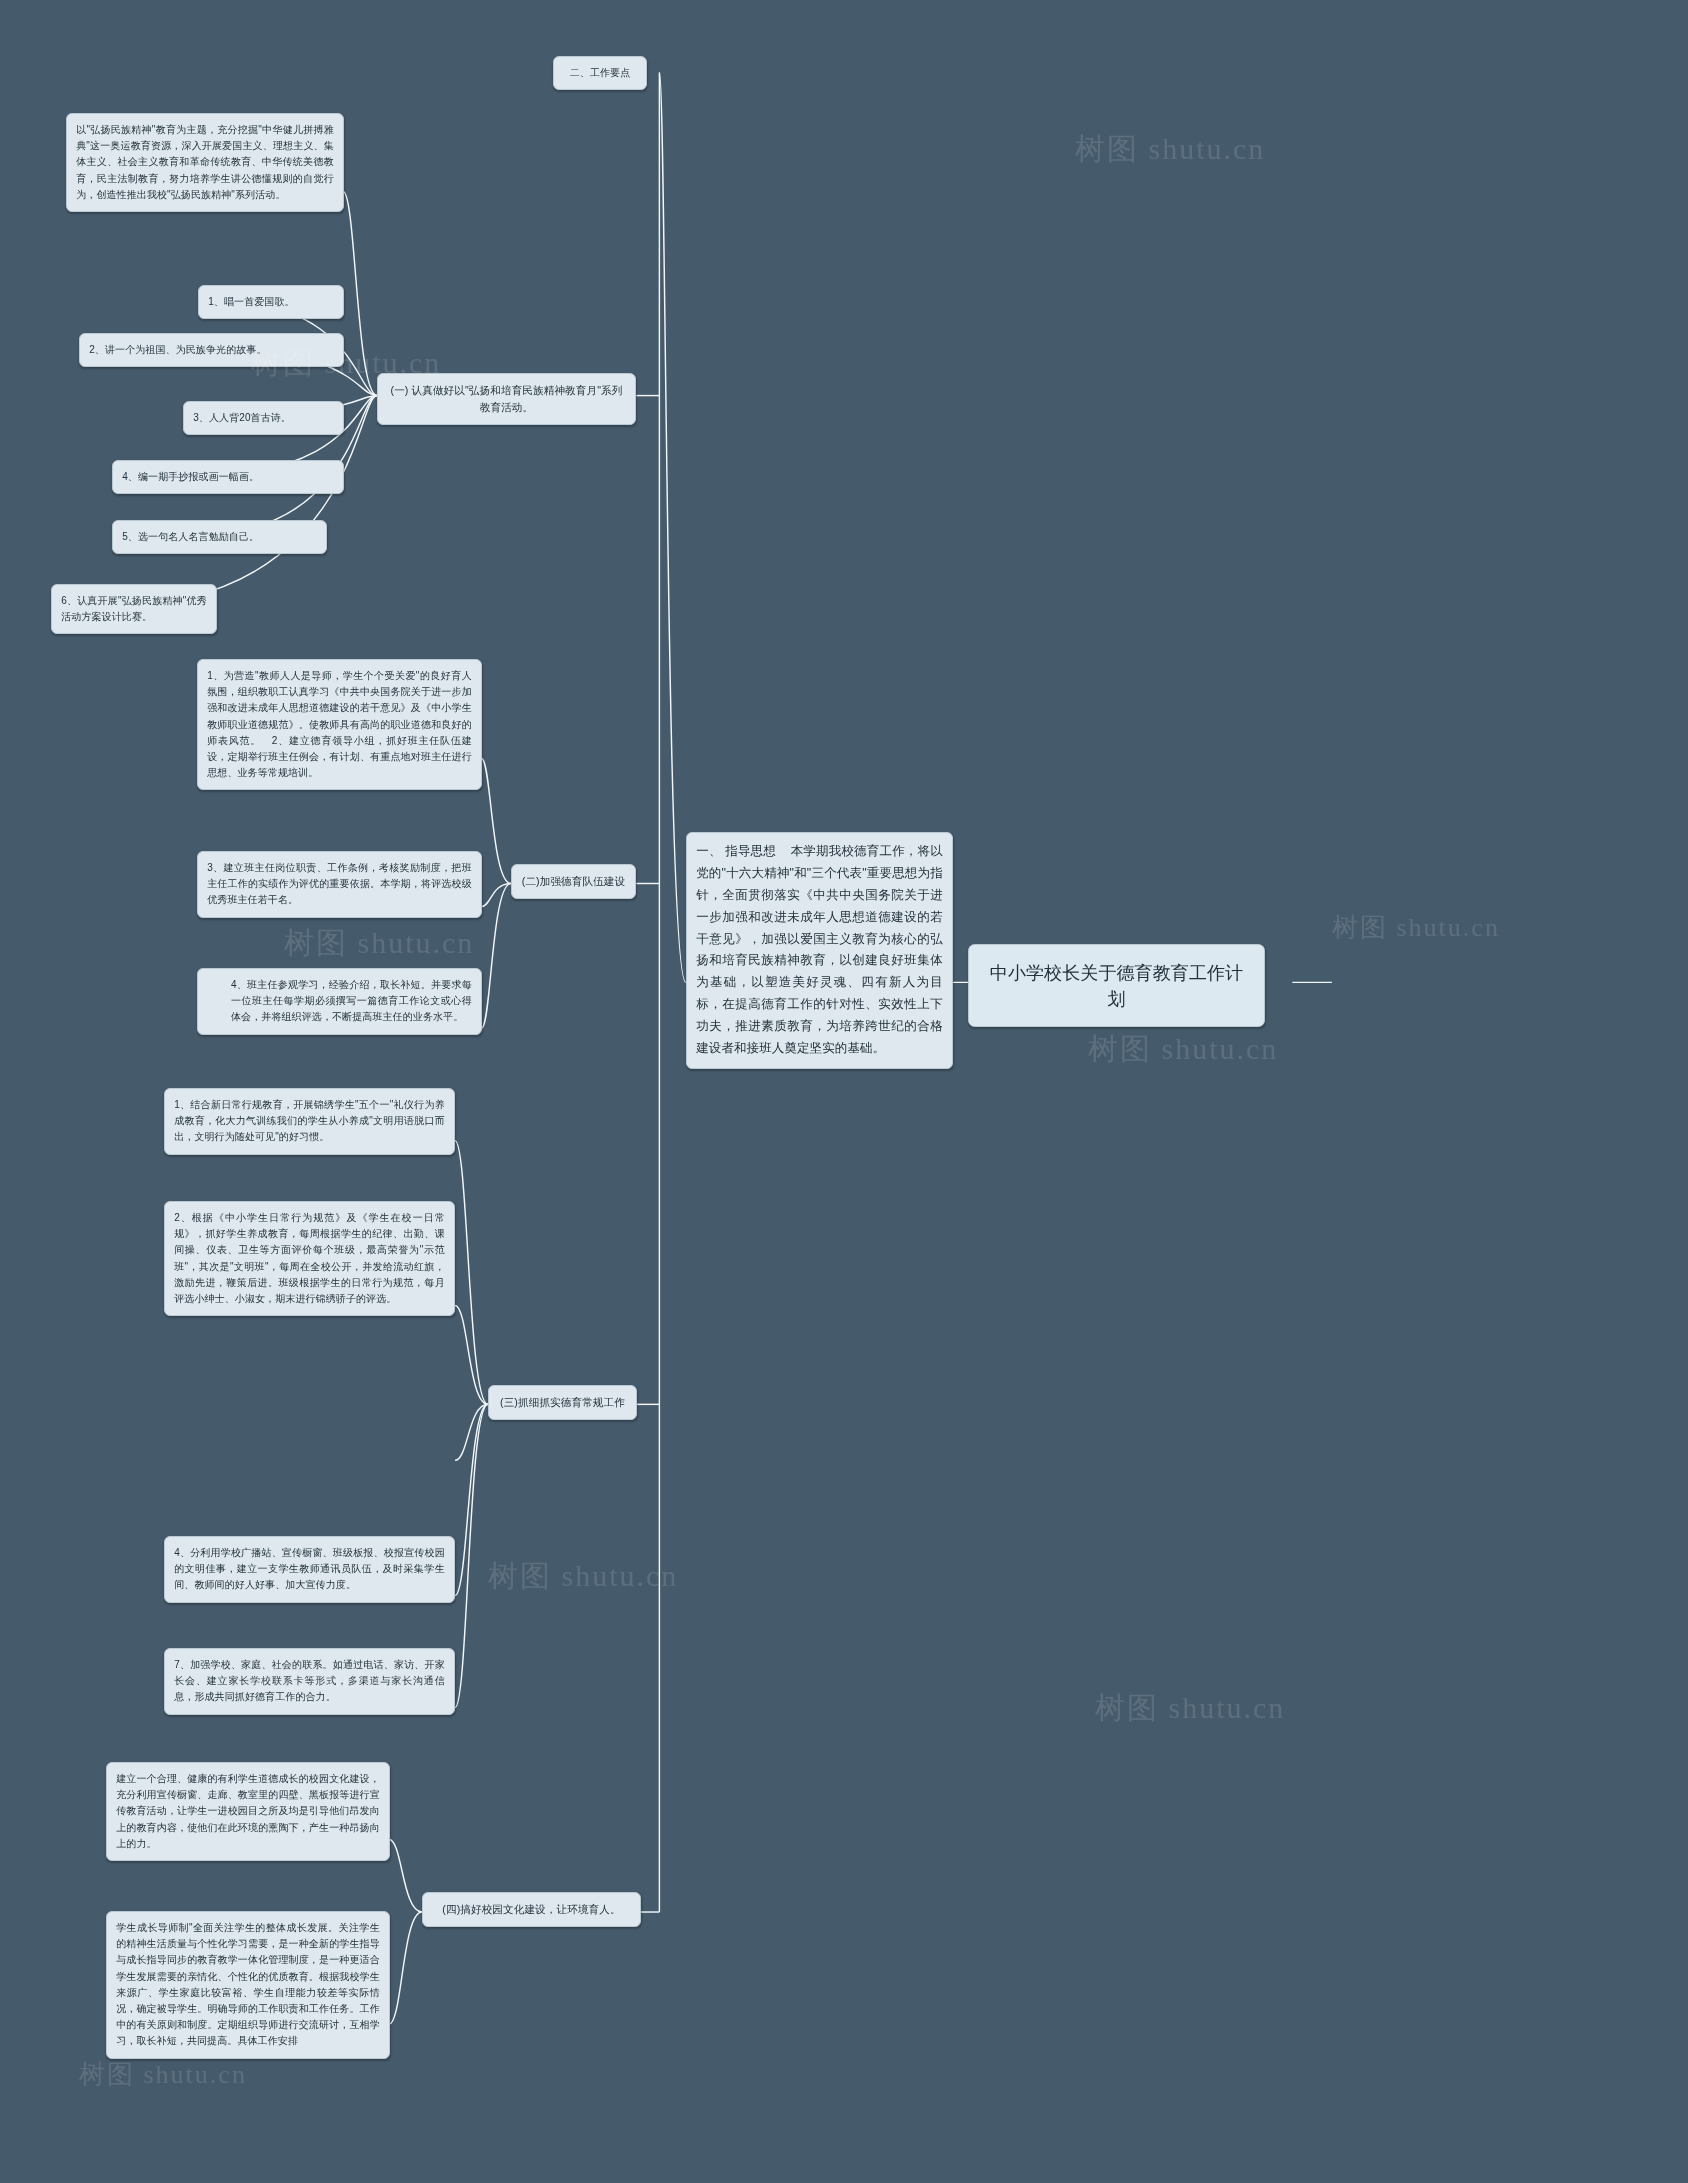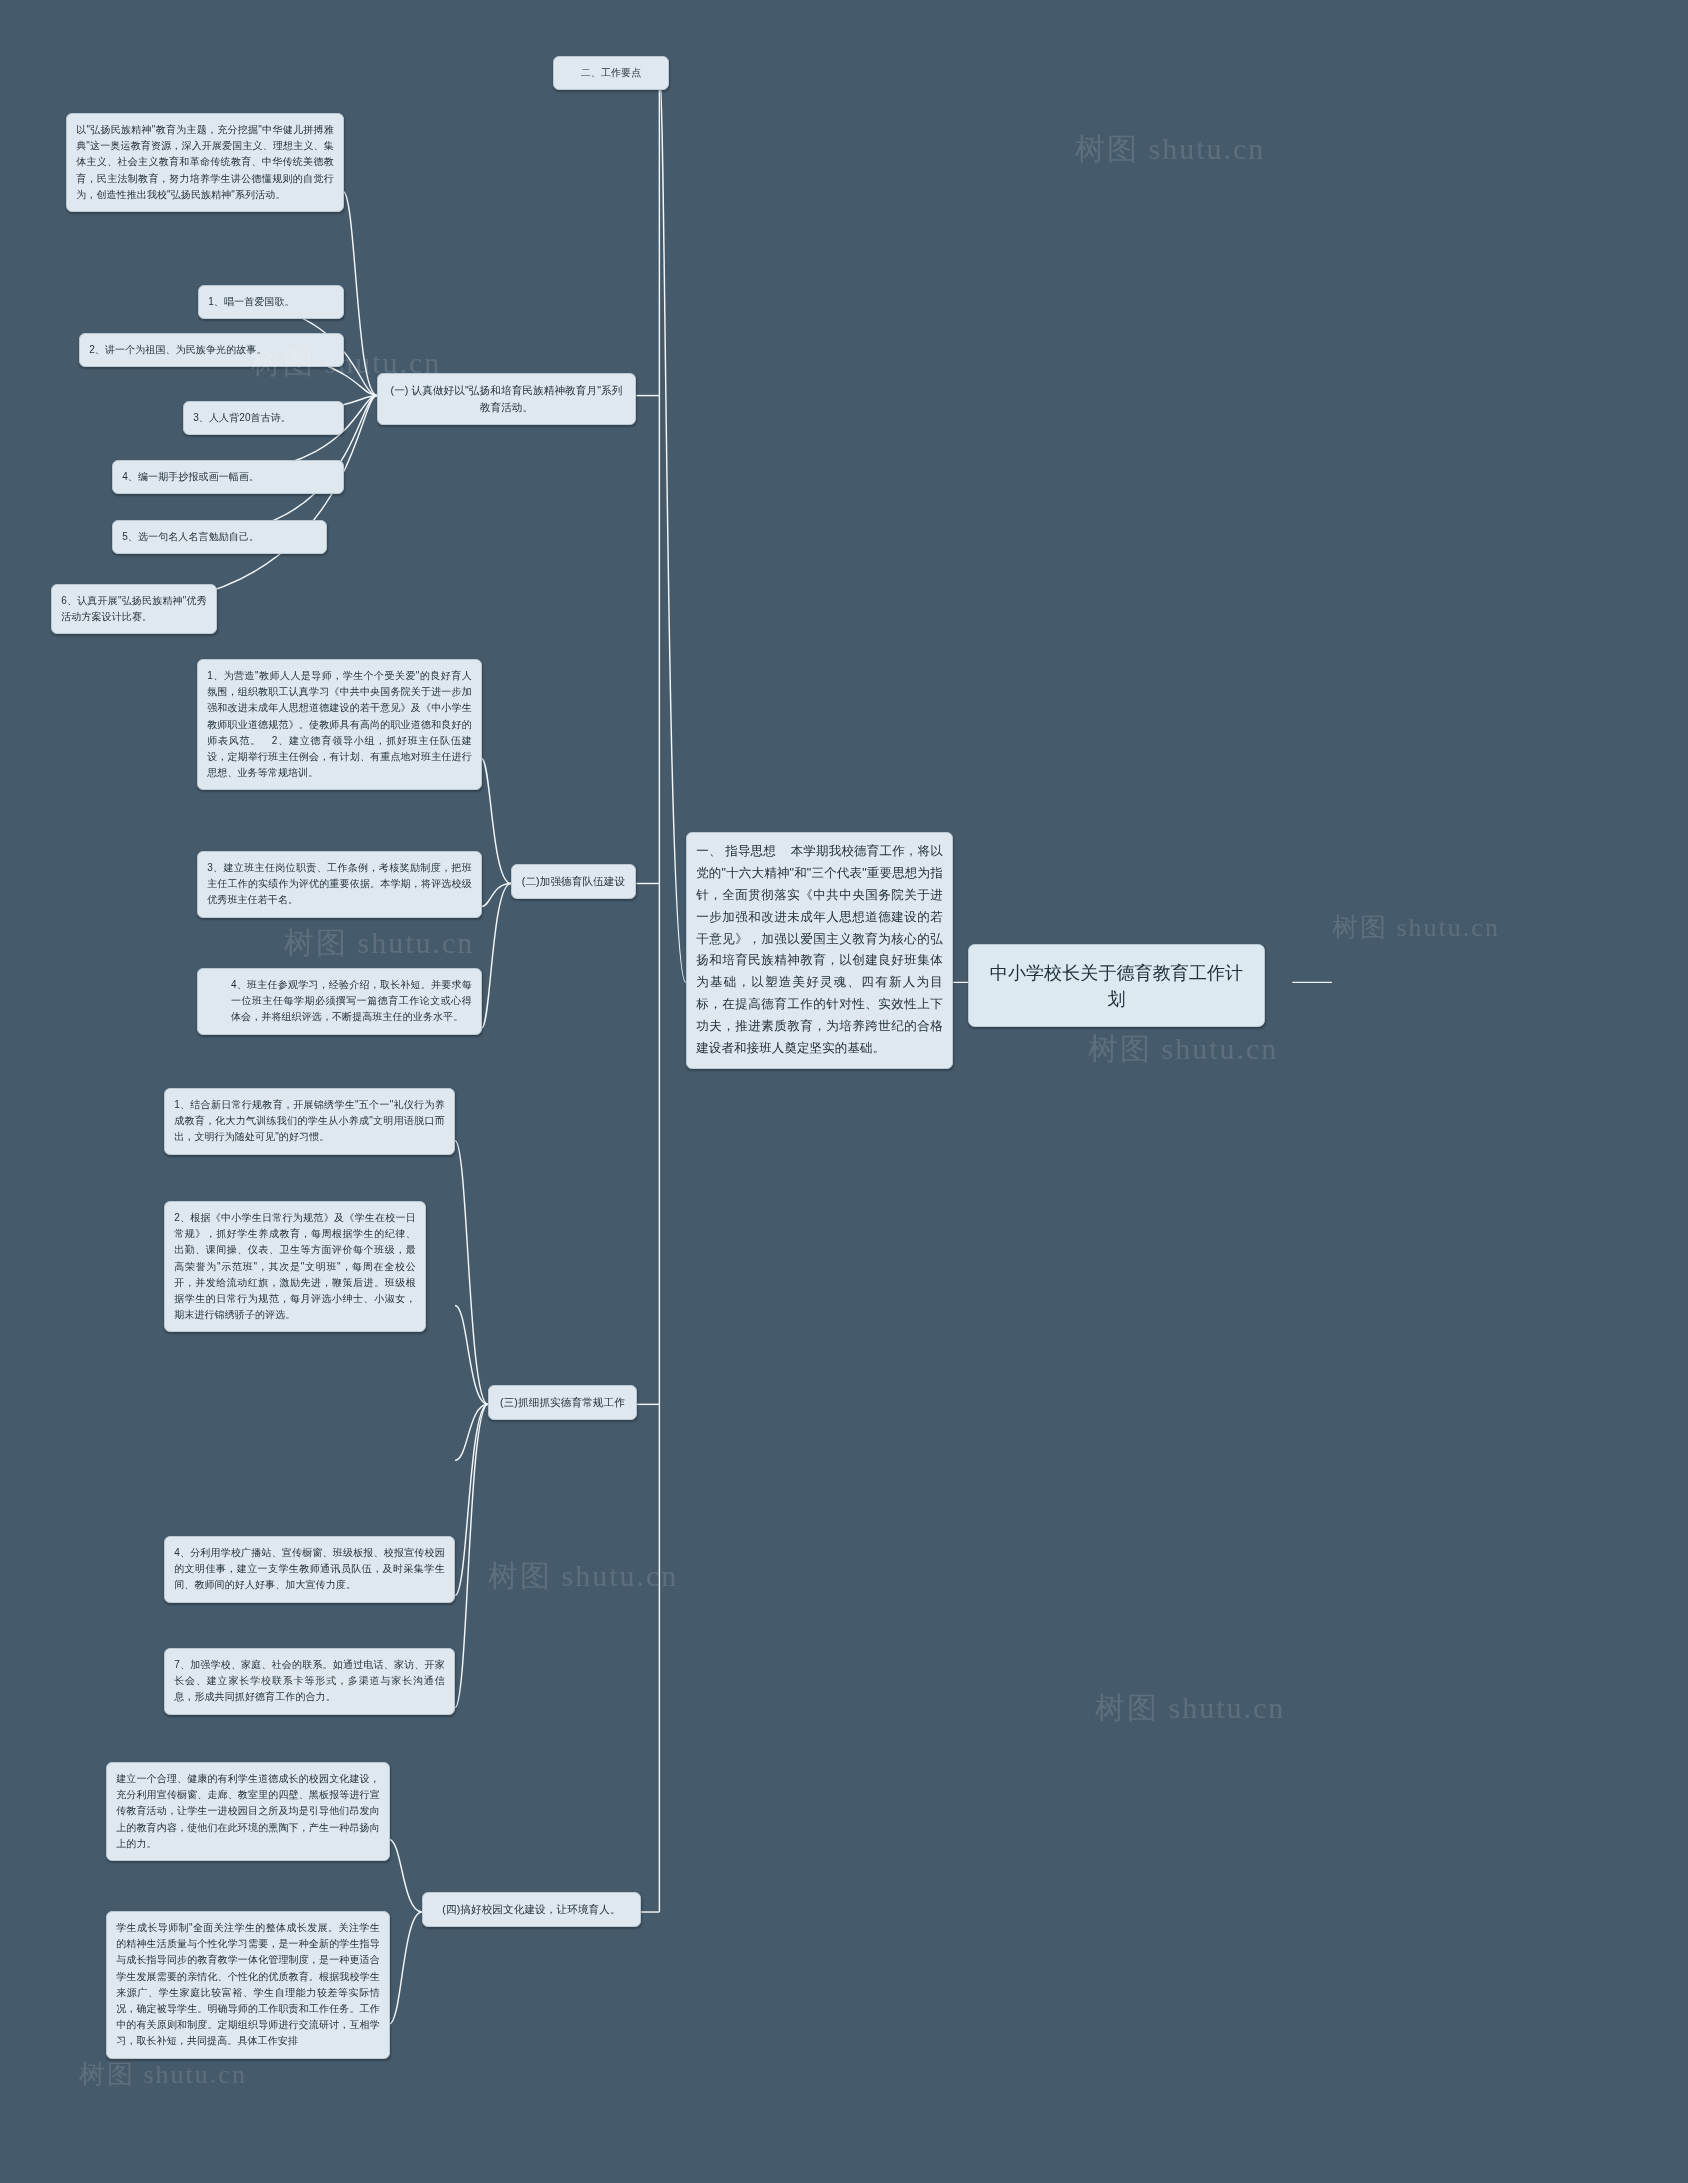--- a/index.html
+++ b/index.html
@@ -122,39 +122,39 @@
       <path d="M640 2900 C 610 2900, 610 2790, 590 2790"></path>
       <path d="M640 2900 C 610 2900, 610 3070, 590 3070"></path>
     </g>
   </svg>
 
   <div class="node root" style="left:968px; top:944px; width:297px;">中小学校长关于德育教育工作计划</div>
 
 
   <div class="node main" style="left:686px; top:832px; width:267px;">一、 指导思想    本学期我校德育工作，将以党的"十六大精神"和"三个代表"重要思想为指针，全面贯彻落实《中共中央国务院关于进一步加强和改进未成年人思想道德建设的若干意见》，加强以爱国主义教育为核心的弘扬和培育民族精神教育，以创建良好班集体为基础，以塑造美好灵魂、四有新人为目标，在提高德育工作的针对性、实效性上下功夫，推进素质教育，为培养跨世纪的合格建设者和接班人奠定坚实的基础。</div>
 
-  <div class="node small" style="left:553px; top:56px; width:116px;">二、工作要点</div>
+  <div class="node small" style="left:553px; top:56px; width:94px;">二、工作要点</div>
 
   <div class="node branch" style="left:377px; top:373px; width:259px;">(一) 认真做好以"弘扬和培育民族精神教育月"系列教育活动。</div>
   <div class="node leaf" style="left:66px; top:113px; width:278px;">以"弘扬民族精神"教育为主题，充分挖掘"中华健儿拼搏雅典"这一奥运教育资源，深入开展爱国主义、理想主义、集体主义、社会主义教育和革命传统教育、中华传统美德教育，民主法制教育，努力培养学生讲公德懂规则的自觉行为，创造性推出我校"弘扬民族精神"系列活动。</div>
   <div class="node leaf" style="left:198px; top:285px; width:146px;">1、唱一首爱国歌。</div>
   <div class="node leaf" style="left:79px; top:333px; width:265px;">2、讲一个为祖国、为民族争光的故事。</div>
   <div class="node leaf" style="left:183px; top:401px; width:161px;">3、人人背20首古诗。</div>
   <div class="node leaf" style="left:112px; top:460px; width:232px;">4、编一期手抄报或画一幅画。</div>
   <div class="node leaf" style="left:112px; top:520px; width:215px;">5、选一句名人名言勉励自己。</div>
   <div class="node leaf" style="left:51px; top:584px; width:166px;">6、认真开展"弘扬民族精神"优秀活动方案设计比赛。</div>
 
   <div class="node branch" style="left:511px; top:864px; width:125px;">(二)加强德育队伍建设</div>
   <div class="node leaf" style="left:197px; top:659px; width:285px;">1、为营造"教师人人是导师，学生个个受关爱"的良好育人氛围，组织教职工认真学习《中共中央国务院关于进一步加强和改进未成年人思想道德建设的若干意见》及《中小学生教师职业道德规范》。使教师具有高尚的职业道德和良好的师表风范。   2、建立德育领导小组，抓好班主任队伍建设，定期举行班主任例会，有计划、有重点地对班主任进行思想、业务等常规培训。</div>
   <div class="node leaf" style="left:197px; top:851px; width:285px;">3、建立班主任岗位职责、工作条例，考核奖励制度，把班主任工作的实绩作为评优的重要依据。本学期，将评选校级优秀班主任若干名。</div>
   <div class="node leaf" style="left:197px; top:968px; width:285px;padding-left:33px;">4、班主任参观学习，经验介绍，取长补短。并要求每一位班主任每学期必须撰写一篇德育工作论文或心得体会，并将组织评选，不断提高班主任的业务水平。</div>
 
   <div class="node branch" style="left:488px; top:1385px; width:149px;">(三)抓细抓实德育常规工作</div>
   <div class="node leaf" style="left:164px; top:1088px; width:291px;">1、结合新日常行规教育，开展锦绣学生"五个一"礼仪行为养成教育，化大力气训练我们的学生从小养成"文明用语脱口而出，文明行为随处可见"的好习惯。</div>
-  <div class="node leaf" style="left:164px; top:1201px; width:262px;">2、根据《中小学生日常行为规范》及《学生在校一日常规》，抓好学生养成教育，每周根据学生的纪律、出勤、课间操、仪表、卫生等方面评价每个班级，最高荣誉为"示范班"，其次是"文明班"，每周在全校公开，并发给流动红旗，激励先进，鞭策后进。班级根据学生的日常行为规范，每月评选小绅士、小淑女，期末进行锦绣骄子的评选。</div>
+  <div class="node leaf" style="left:164px; top:1201px; width:291px;">2、根据《中小学生日常行为规范》及《学生在校一日常规》，抓好学生养成教育，每周根据学生的纪律、出勤、课间操、仪表、卫生等方面评价每个班级，最高荣誉为"示范班"，其次是"文明班"，每周在全校公开，并发给流动红旗，激励先进，鞭策后进。班级根据学生的日常行为规范，每月评选小绅士、小淑女，期末进行锦绣骄子的评选。</div>
   <div class="node leaf" style="left:164px; top:1536px; width:291px;">4、分利用学校广播站、宣传橱窗、班级板报、校报宣传校园的文明佳事，建立一支学生教师通讯员队伍，及时采集学生间、教师间的好人好事、加大宣传力度。</div>
   <div class="node leaf" style="left:164px; top:1648px; width:291px;">7、加强学校、家庭、社会的联系。如通过电话、家访、开家长会、建立家长学校联系卡等形式，多渠道与家长沟通信息，形成共同抓好德育工作的合力。</div>
 
   <div class="node branch" style="left:422px; top:1892px; width:219px;">(四)搞好校园文化建设，让环境育人。</div>
   <div class="node leaf" style="left:106px; top:1762px; width:284px;">建立一个合理、健康的有利学生道德成长的校园文化建设，充分利用宣传橱窗、走廊、教室里的四壁、黑板报等进行宣传教育活动，让学生一进校园目之所及均是引导他们昂发向上的教育内容，使他们在此环境的熏陶下，产生一种昂扬向上的力。</div>
   <div class="node leaf" style="left:106px; top:1911px; width:284px;">学生成长导师制"全面关注学生的整体成长发展。关注学生的精神生活质量与个性化学习需要，是一种全新的学生指导与成长指导同步的教育教学一体化管理制度，是一种更适合学生发展需要的亲情化、个性化的优质教育。根据我校学生来源广、学生家庭比较富裕、学生自理能力较差等实际情况，确定被导学生。明确导师的工作职责和工作任务。工作中的有关原则和制度。定期组织导师进行交流研讨，互相学习，取长补短，共同提高。具体工作安排</div>
 
 </div>
 
 <div id="watermark-layer">

